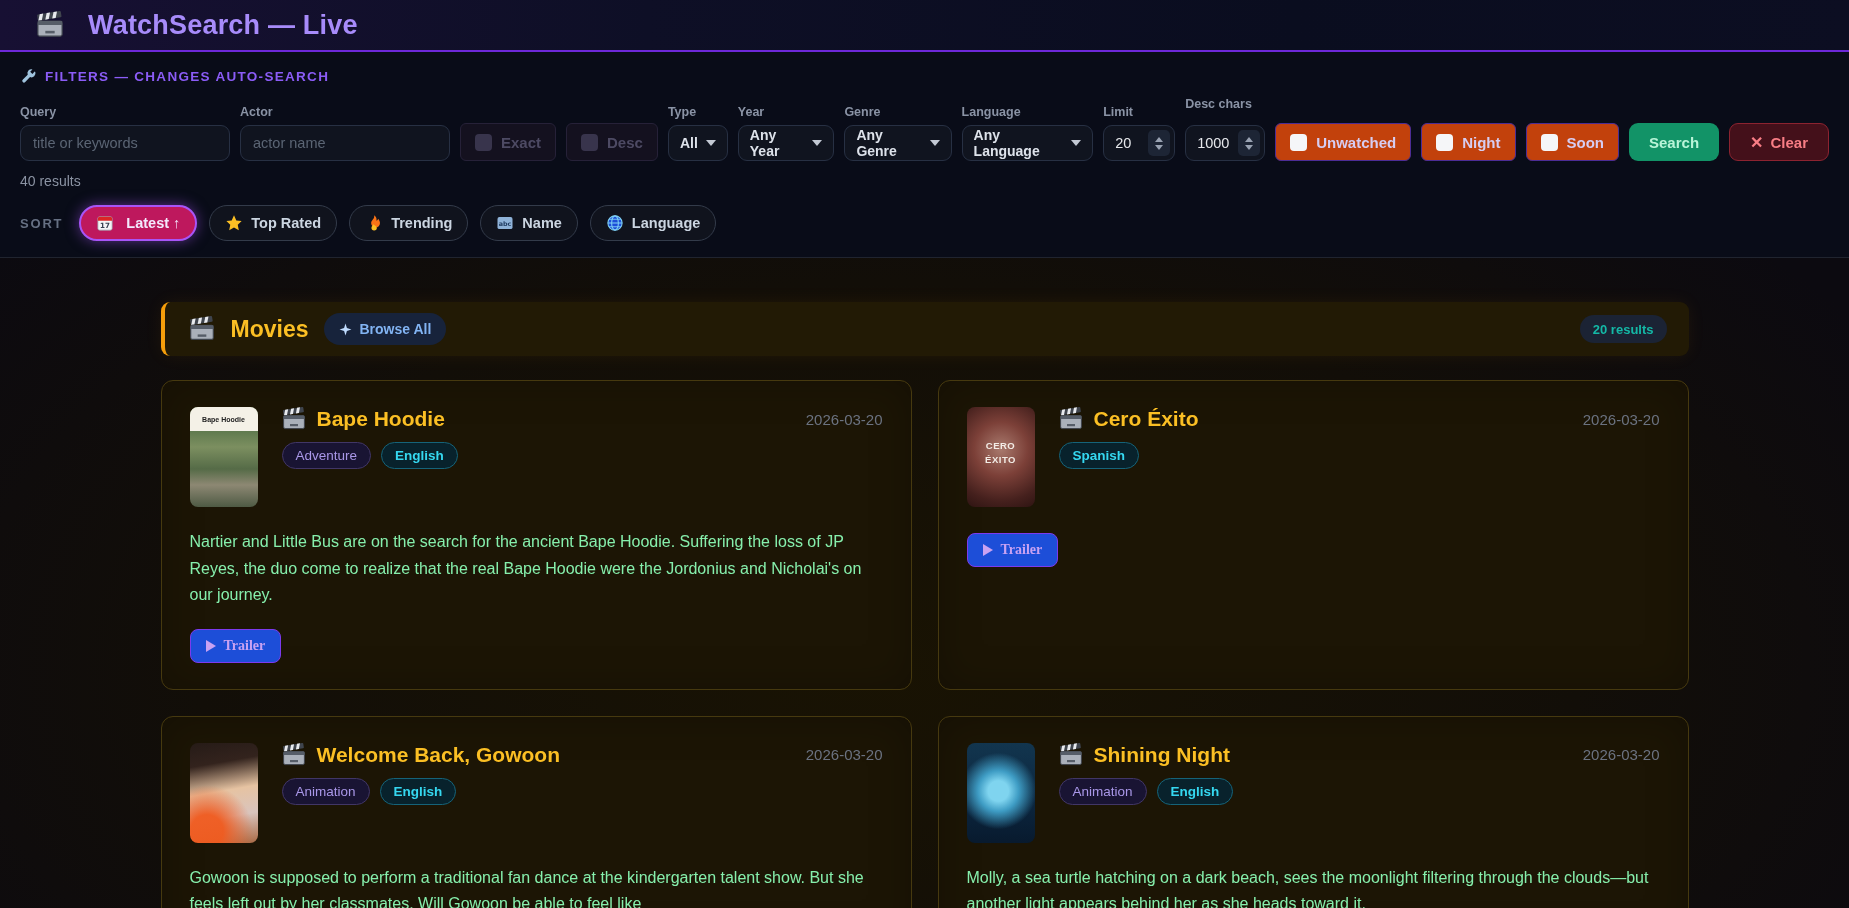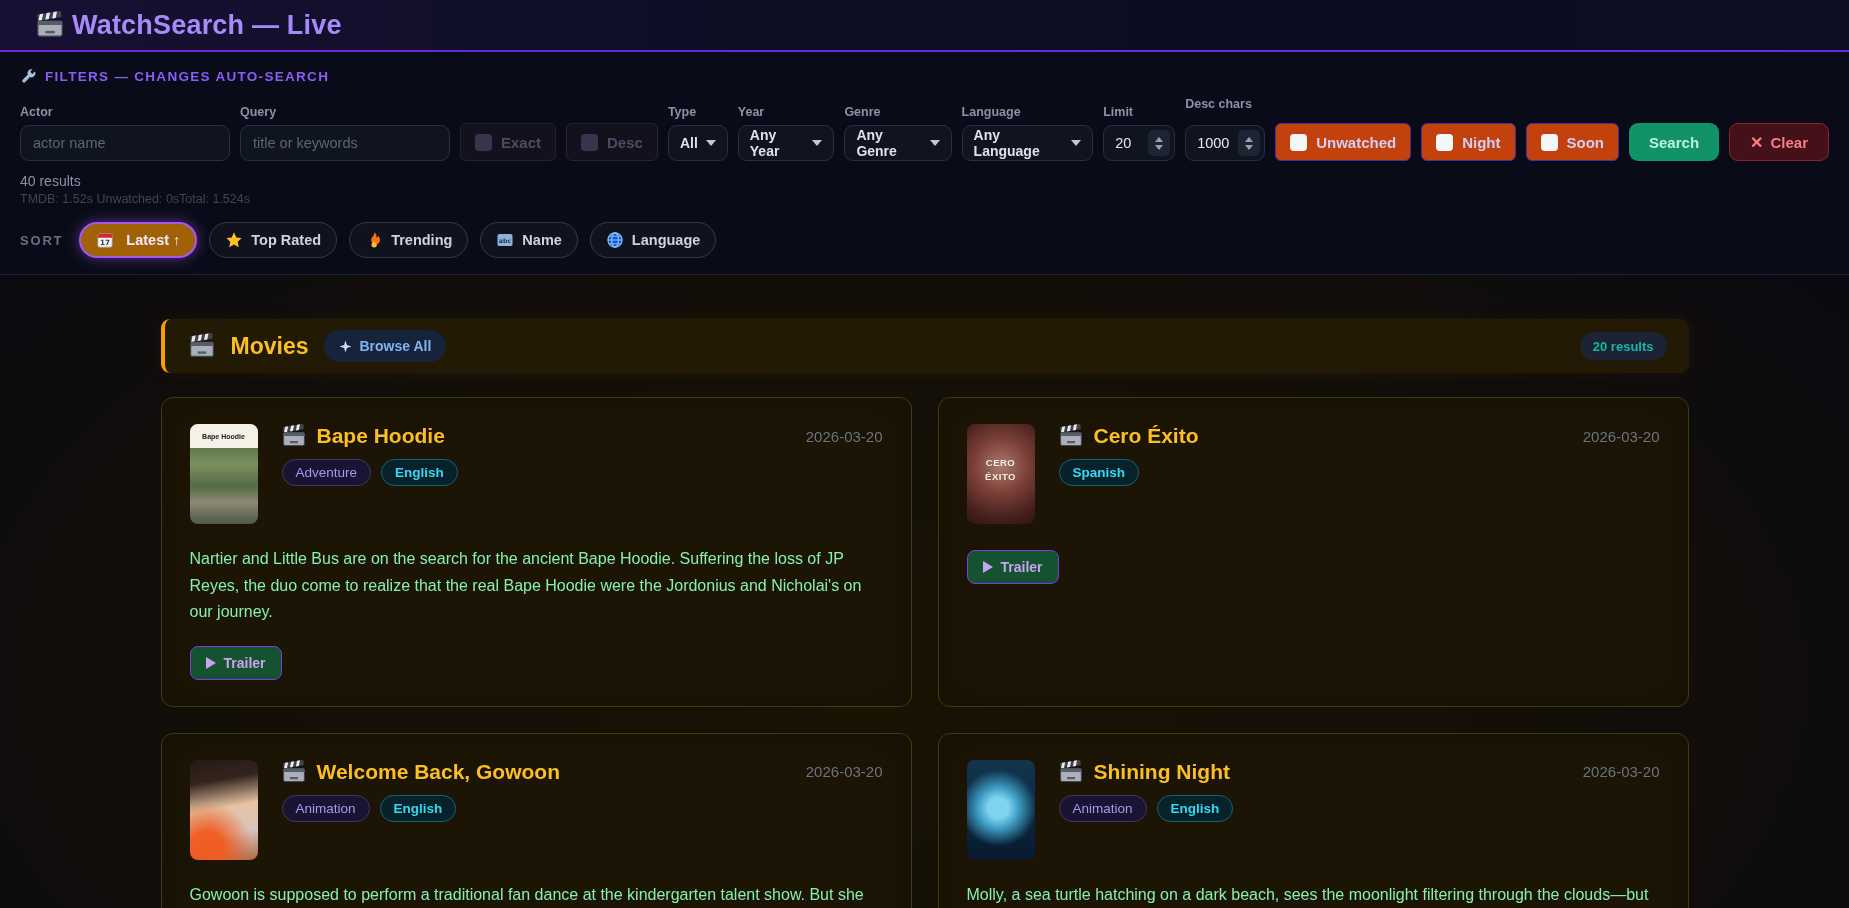--- a/index.html
+++ b/index.html
@@ -6,21 +6,21 @@
   html,body { width:1849px; height:908px; overflow:hidden; }
   body {
     font-family:"Liberation Sans", sans-serif;
     background:#0b0a12;
     color:#e5e7eb;
   }
 
   
   .app-header {
     height:52px;
-    display:flex; align-items:center; gap:8px;
+    display:flex; align-items:center; gap:24px;
     padding:0 0 0 36px;
     background:linear-gradient(90deg,#171033 0%,#0e0f26 35%,#0a0d1f 70%,#0c0e22 100%);
     border-bottom:2px solid #6d28d9;
     box-shadow:0 1px 8px rgba(124,58,237,.55);
   }
   .brand-title { font-size:27px; font-weight:bold; color:#a78bfa; letter-spacing:.2px; }
 
   
   .top-zone { background:#090c18; }
 
@@ -91,21 +91,21 @@
     padding:12px 20px 16px 20px;
     border-bottom:1px solid #20242f;
   }
   .sort-label { color:#667083; font-size:13px; font-weight:bold; letter-spacing:1.8px; margin-right:4px; }
   .sort-pill {
     height:36px; border-radius:18px; border:1.5px solid #333b4a;
     background:#10131d; color:#cbd5e1; font-size:14.5px; font-weight:bold;
     display:flex; align-items:center; gap:8px; padding:0 15px; cursor:pointer;
   }
   .sort-pill.active {
-    background:#a16207; border:2px solid #a855f7; color:#f3eafe;
+    background:#be185d; border:2px solid #a855f7; color:#f3eafe;
     box-shadow:0 0 14px rgba(168,85,247,.5);
     gap:12px;
   }
 
   
   .main-zone {
     height:656px;
     background:radial-gradient(1150px 640px at 48% 62%, #191303 0%, #120e08 60%, #0c0a10 100%);
     padding-top:44px;
   }
@@ -165,23 +165,23 @@
   .card-title { font-size:21px; font-weight:bold; color:#fbbf24; }
   .card-date { margin-left:auto; font-size:15px; color:#6b7280; }
   .tag-row { display:flex; gap:10px; margin-top:11px; }
   .tag { height:27px; border-radius:14px; display:flex; align-items:center; padding:0 13px; font-size:13.5px; }
   .tag-genre { background:#191433; border:1px solid #413666; color:#a997e8; }
   .tag-lang  { background:#08222c; border:1.5px solid #156379; color:#35d8f0; font-weight:bold; }
 
   .card-desc { margin-top:22px; font-size:16px; line-height:1.66; color:#86efac; }
   .trailer-btn {
     margin-top:20px; height:34px; border-radius:8px;
-    background:#14532d; border:1.5px solid #7c3aed; color:#c9a2f2;
+    background:#1d4ed8; border:1.5px solid #7c3aed; color:#c9a2f2;
     font-size:14px; font-weight:bold; display:inline-flex; align-items:center; gap:8px;
-    padding:0 15px; cursor:pointer; font-family:Liberation Sans, sans-serif;text-align:right;
+    padding:0 15px; cursor:pointer; font-family:Liberation Serif, serif;text-align:right;
   }
   .play-tri { width:0;height:0;border-left:10px solid #c9a2f2;border-top:6px solid transparent;border-bottom:6px solid transparent; }
   .trailer-solo { margin-top:26px; }
 
   .icon-svg { display:block; }
 </style>
 </head>
 <body>
 
 <header class="app-header">
@@ -208,27 +208,27 @@
       <span>
         <svg class="icon-svg" width="17" height="17" viewBox="0 0 24 24">
           <path d="M21.7 6.1a5.6 5.6 0 0 1-7.5 6.7L7.4 19.6a2.35 2.35 0 1 1-3.3-3.3l6.8-6.8A5.6 5.6 0 0 1 17.6 2l-3.2 3.2 3.1 3.1 3.2-3.2c.4.3.8.6 1 1z" fill="#9fc3dd"></path>
         </svg>
       </span>
       <span>FILTERS — CHANGES AUTO-SEARCH</span>
     </div>
 
     <div class="filter-row">
       <div class="field">
+        <span class="field-label">Query</span>
+        <input class="tbox w-query" type="text" placeholder="title or keywords" style="">
+      </div>
+
+      <div class="field">
         <span class="field-label">Actor</span>
         <input class="tbox w-actor" type="text" placeholder="actor name" style="">
-      </div>
-
-      <div class="field">
-        <span class="field-label">Query</span>
-        <input class="tbox w-query" type="text" placeholder="title or keywords" style="">
       </div>
 
       <div class="checkpill dim">
         <span class="box"></span>
         <span>Exact</span>
       </div>
 
       <div class="checkpill dim">
         <span class="box"></span>
         <span>Desc</span>
@@ -307,21 +307,20 @@
         <span>Search</span>
       </button>
 
       <button class="btn btn-clear">
         <span class="clear-x">✕</span>
         <span>Clear</span>
       </button>
     </div>
 
     <p class="results-count">40 results</p>
-    <p class="timing-line">TMDB: 1.52s Unwatched: 0sTotal: 1.524s</p>
   </section>
 
   <section class="sort-row">
     <span class="sort-label">SORT</span>
 
     <div class="sort-pill active">
       <span>
         <svg class="icon-svg" width="18" height="18" viewBox="0 0 24 24">
           <rect x="2.5" y="3.5" width="19" height="18" rx="2.5" fill="#f3f4f6" stroke="#9aa1ab"></rect>
           <path d="M2.5 6a2.5 2.5 0 0 1 2.5-2.5h14A2.5 2.5 0 0 1 21.5 6v3h-19z" fill="#dc2626"></path>

